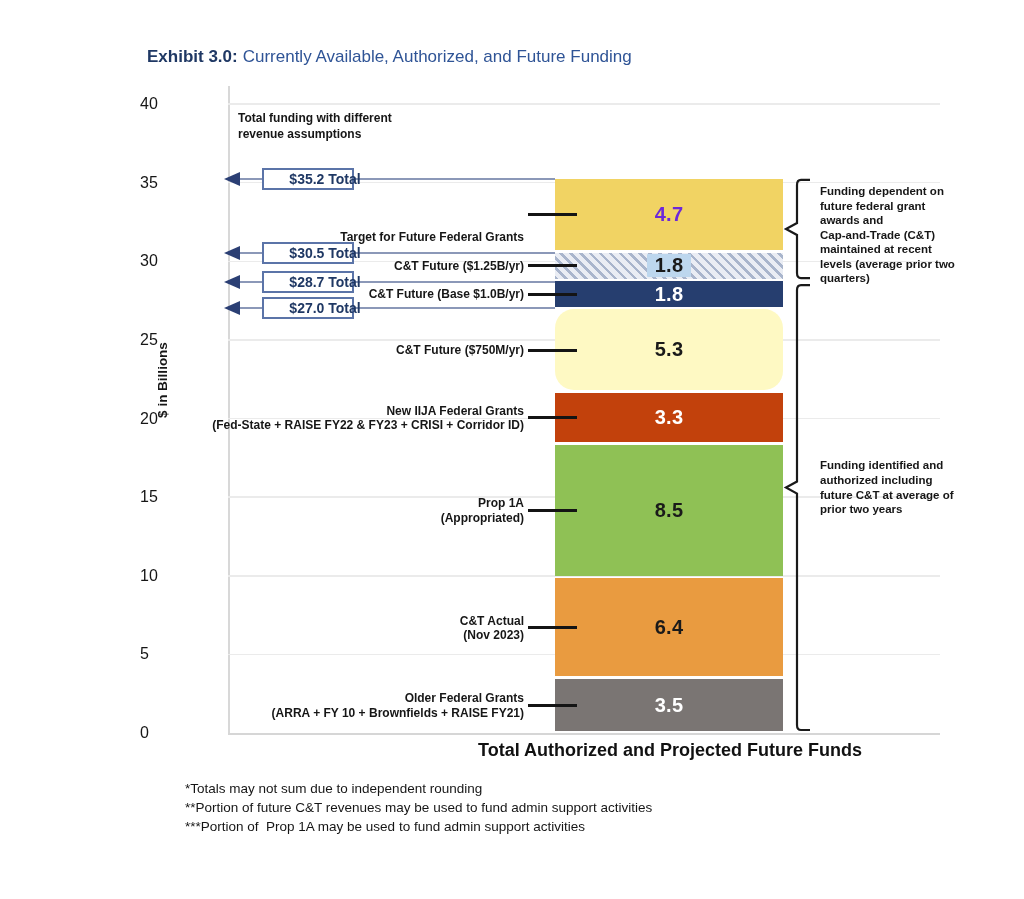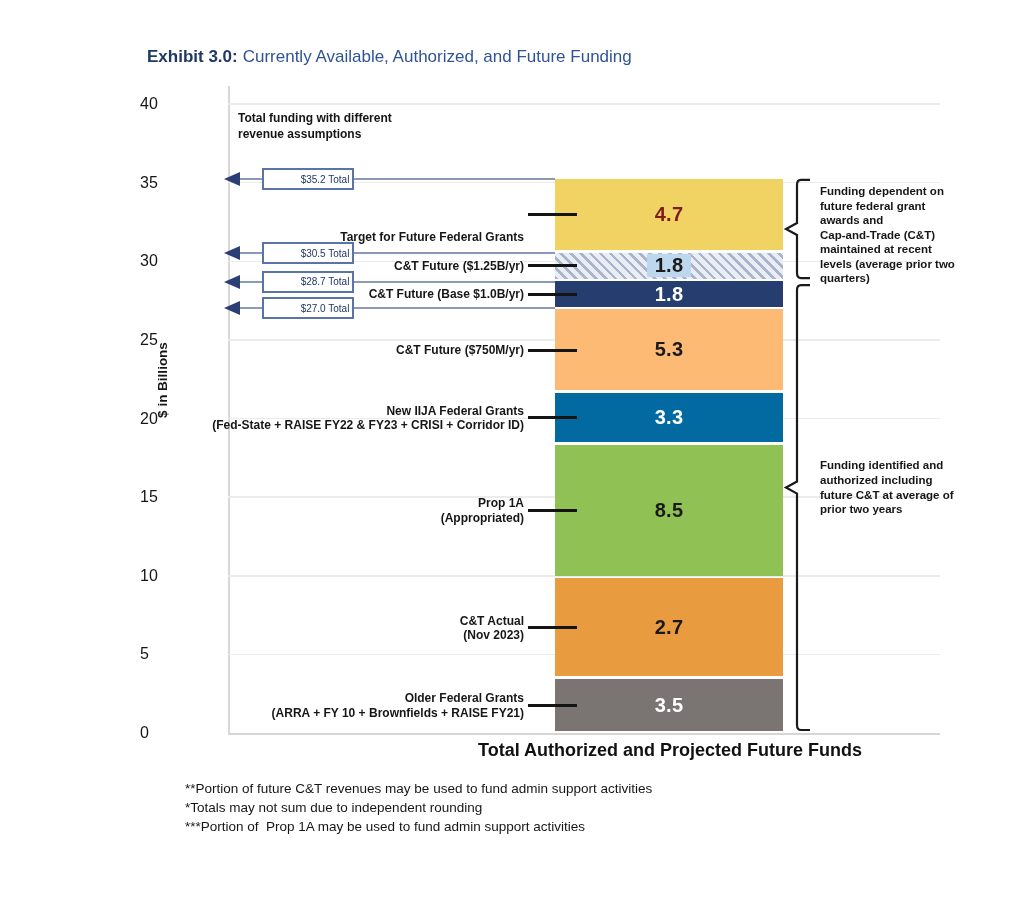--- a/index.html
+++ b/index.html
@@ -33,21 +33,21 @@
     color:#161616; line-height:14.5px; transform:translateY(-50%); white-space:nowrap; }
   .leader { position:absolute; left:528px; width:49px; height:3px; background:#141414; }
 
   .total-line { position:absolute; left:236px; width:319px; height:2px; background:#8B98B8; }
   .total-head { position:absolute; left:224px; width:0; height:0;
     border-top:7px solid transparent; border-bottom:7px solid transparent;
     border-right:16px solid #2B3F74; transform:translateY(-50%); }
   .total-box { position:absolute; left:262px; width:92px; height:22px; background:#ffffff;
     border:2px solid #5B74A8; display:flex; align-items:center; justify-content:center;
     transform:translateY(-50%); }
-  .total-box span { font-size:10px; font-weight:normal; color:#1F3864; white-space:nowrap;margin-left:34px; }
+  .total-box span { font-size:14px; font-weight:bold; color:#1F3864; white-space:nowrap;margin-left:34px; }
 
   .brace-svg { position:absolute; left:778px; top:0; width:46px; height:899px; }
   .brace-text { position:absolute; left:820px; font-size:11.5px; font-weight:bold;
     color:#161616; line-height:14.6px; white-space:nowrap; }
 
   .xtitle { position:absolute; left:440px; top:740px; width:460px; text-align:center;
     font-size:18px; font-weight:bold; color:#111111; }
 
   .footnotes { position:absolute; left:185px; top:779px; font-size:13.5px; color:#161616;
     line-height:19px; }
@@ -68,22 +68,22 @@
   <div class="ylabel">$ in Billions</div>
 
   <div class="note">
     <div>Total funding with different</div>
     <div>revenue assumptions</div>
   </div>
 
   <div class="xtitle">Total Authorized and Projected Future Funds</div>
 
   <div class="footnotes">
+    <div>*Totals may not sum due to independent rounding</div>
     <div>**Portion of future C&amp;T revenues may be used to fund admin support activities</div>
-    <div>*Totals may not sum due to independent rounding</div>
     <div>***Portion of  Prop 1A may be used to fund admin support activities</div>
   </div>
 
 <div class="tick-label" style="top: 733px;">0</div>
     <div class="gridline" style="top: 653.625px;"></div>
     <div class="tick-label" style="top: 654.375px;">5</div>
     <div class="gridline" style="top: 575px;"></div>
     <div class="tick-label" style="top: 575.75px;">10</div>
     <div class="gridline" style="top: 496.375px;"></div>
     <div class="tick-label" style="top: 497.125px;">15</div>
@@ -119,44 +119,44 @@
     </div>
     <div class="bar-seg" style="top: 678.962px; height: 52.5375px; background: rgb(122, 117, 115);">
       <span class="seg-value" style="color: rgb(255, 255, 255);">3.5</span>
     </div>
     <div class="leader" style="top: 703.981px;"></div>
     <div class="seg-label" style="top: 705.481px;">
       <div>Older Federal Grants</div>
       <div>(ARRA + FY 10 + Brownfields + RAISE FY21)</div>
     </div>
     <div class="bar-seg" style="top: 578.322px; height: 98.14px; background: rgb(233, 155, 64);">
-      <span class="seg-value" style="color: rgb(26, 26, 26);">2.7</span>
+      <span class="seg-value" style="color: rgb(26, 26, 26);">6.4</span>
     </div>
     <div class="leader" style="top: 626.142px;"></div>
     <div class="seg-label" style="top: 627.642px;">
       <div>C&amp;T Actual</div>
       <div>(Nov 2023)</div>
     </div>
     <div class="bar-seg" style="top: 444.66px; height: 131.162px; background: rgb(143, 193, 85);">
       <span class="seg-value" style="color: rgb(26, 26, 26);">8.5</span>
     </div>
     <div class="leader" style="top: 508.991px;"></div>
     <div class="seg-label" style="top: 510.491px;">
       <div>Prop 1A</div>
       <div>(Appropriated)</div>
     </div>
-    <div class="bar-seg" style="top: 392.767px; height: 49.3925px; background: #0369a1;">
+    <div class="bar-seg" style="top: 392.767px; height: 49.3925px; background: #c2410c;">
       <span class="seg-value" style="color: rgb(255, 255, 255);">3.3</span>
     </div>
     <div class="leader" style="top: 416.214px;"></div>
     <div class="seg-label" style="top: 417.714px;">
       <div>New IIJA Federal Grants</div>
       <div>(Fed-State + RAISE FY22 &amp; FY23 + CRISI + Corridor ID)</div>
     </div>
-    <div class="bar-seg" style="top: 309.425px; height: 80.8425px; background: #fdba74;">
+    <div class="bar-seg" style="top: 309.425px; height: 80.8425px; background: #fef9c3; border-radius: 19px;">
       <span class="seg-value" style="color: rgb(26, 26, 26);">5.3</span>
     </div>
     <div class="leader" style="top: 348.596px;"></div>
     <div class="seg-label" style="top: 350.096px;">
       <div>C&amp;T Future ($750M/yr)</div>
     </div>
     <div class="bar-seg" style="top: 281.12px; height: 25.805px; background: rgb(38, 62, 111);">
       <span class="seg-value" style="color: rgb(255, 255, 255);">1.8</span>
     </div>
     <div class="leader" style="top: 292.772px;"></div>
@@ -164,21 +164,21 @@
       <div>C&amp;T Future (Base $1.0B/yr)</div>
     </div>
     <div class="bar-seg" style="top: 252.815px; height: 25.805px; background: repeating-linear-gradient(45deg, rgb(169, 181, 204) 0px, rgb(169, 181, 204) 2.5px, rgb(234, 237, 244) 2.5px, rgb(234, 237, 244) 7px);">
       <span class="seg-value chip" style="color: rgb(26, 26, 26); background: rgb(189, 215, 238);">1.8</span>
     </div>
     <div class="leader" style="top: 264.467px;"></div>
     <div class="seg-label" style="top: 265.967px;">
       <div>C&amp;T Future ($1.25B/yr)</div>
     </div>
     <div class="bar-seg" style="top: 178.907px; height: 71.4075px; background: rgb(241, 211, 99);">
-      <span class="seg-value" style="color: #7f1d1d;">4.7</span>
+      <span class="seg-value" style="color: #6d28d9;">4.7</span>
     </div>
     <div class="leader" style="top: 213.361px;"></div>
     <div class="seg-label" style="top: 214.861px; margin-top: 22px;">
       <div>Target for Future Federal Grants</div>
     </div>
     <svg class="brace-svg" viewBox="0 0 46 899">
       <path d="M32 179.90750000000003 L23 179.90750000000003 Q19 179.90750000000003 19 184.90750000000003 L19 223.01375000000002 L8 229.01375000000002 L19 235.01375000000002 L19 273.12 Q19 278.12 23 278.12 L32 278.12" fill="none" stroke="#1a1a1a" stroke-width="2.2"></path>
       <path d="M32 285.12 L23 285.12 Q19 285.12 19 290.12 L19 481.5404 L8 487.5404 L19 493.5404 L19 725 Q19 730 23 730 L32 730" fill="none" stroke="#1a1a1a" stroke-width="2.2"></path>
     </svg>
     <div class="brace-text" style="top: 458.34px;">

